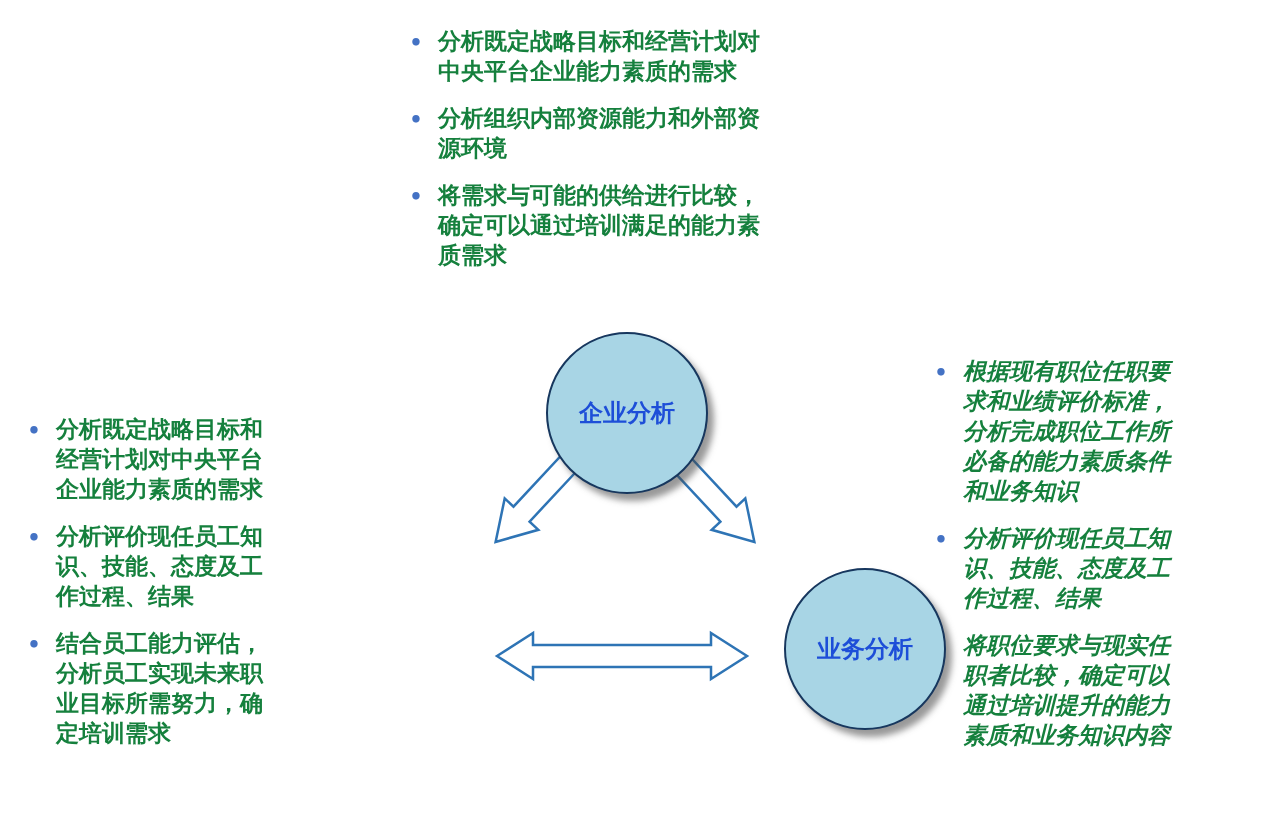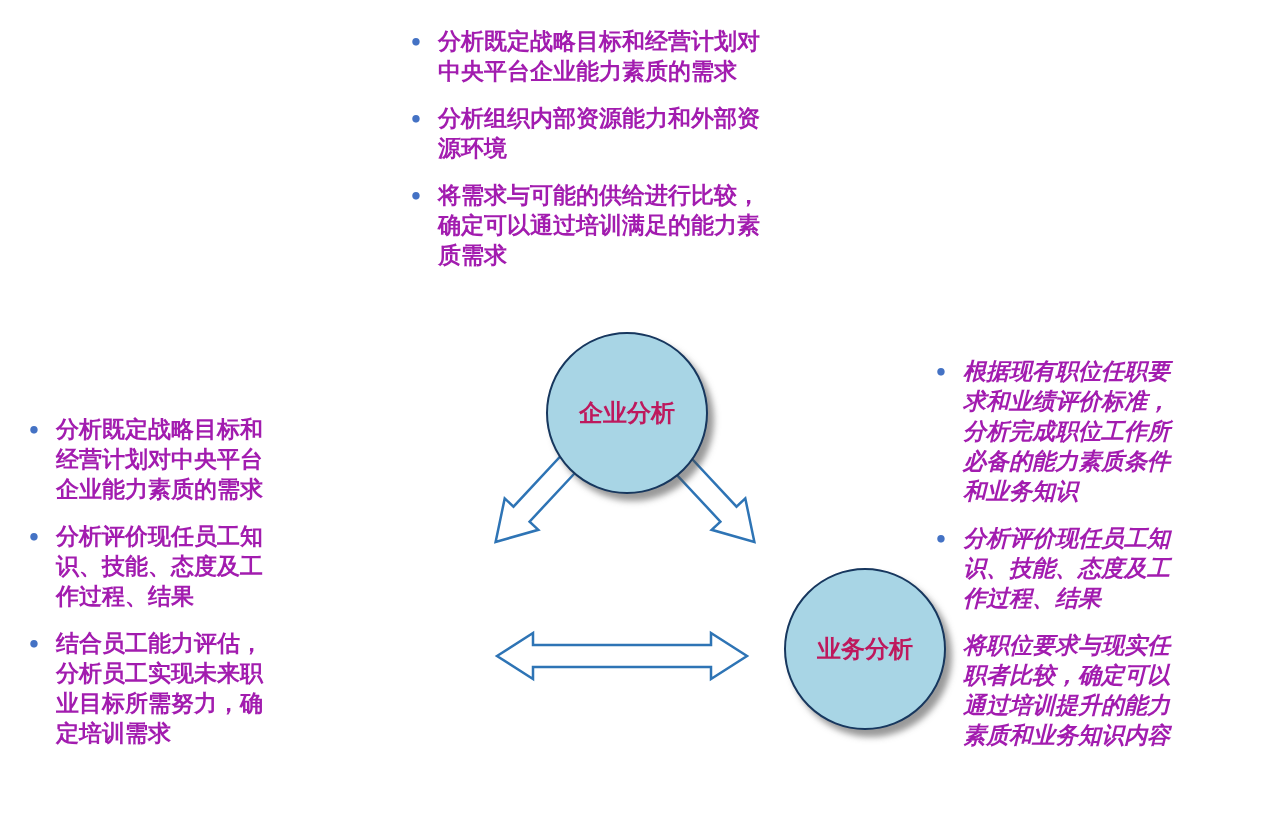--- a/index.html
+++ b/index.html
@@ -34,21 +34,21 @@
     width: 16px;
     margin-right: 14px;
     margin-top: 2px;
     color: #4472c4;
     font-size: 21px;
     line-height: 30px;
     text-align: center;
     font-weight: bold;
   }
   .bullet-text {
-    color: #a21caf;
+    color: #15803d;
     font-size: 23px;
     line-height: 30px;
     font-weight: bold;
     letter-spacing: 0px;
   }
   #top-list    { left: 408px; top: 26px;  width: 362px; }
   #top-list    .bullet-text { width: 332px; }
   #left-list   { left: 26px;  top: 414px; width: 258px; }
   #left-list   .bullet-text { width: 222px; }
   #right-list  { left: 933px; top: 356px; width: 262px; }
@@ -61,21 +61,21 @@
     height: 158px;
     border-radius: 50%;
     background: #a8d5e5;
     border: 2px solid #17375e;
     box-shadow: 6px 7px 6px rgba(70, 70, 70, 0.55);
     display: flex;
     align-items: center;
     justify-content: center;
   }
   .node-label {
-    color: #be185d;
+    color: #1d4ed8;
     font-size: 24px;
     font-weight: bold;
   }
   #enterprise-circle { left: 546px; top: 332px; }
   #personal-circle   { left: 321px; top: 568px; }
   #business-circle   { left: 784px; top: 568px; }
 
   
   #arrow-layer {
     position: absolute;

